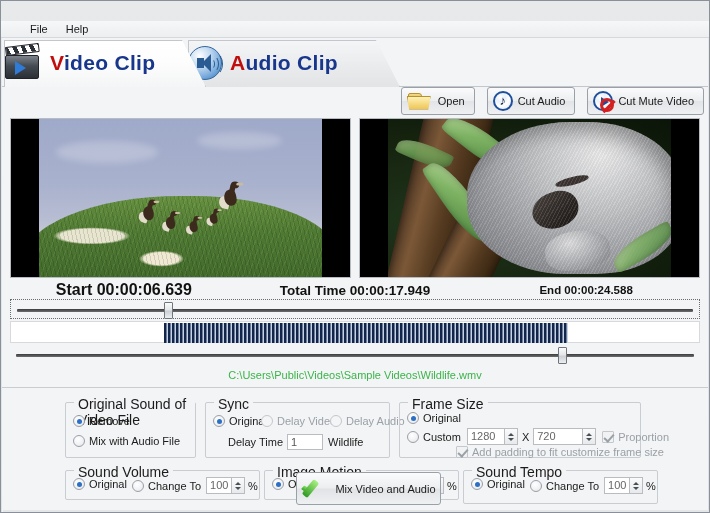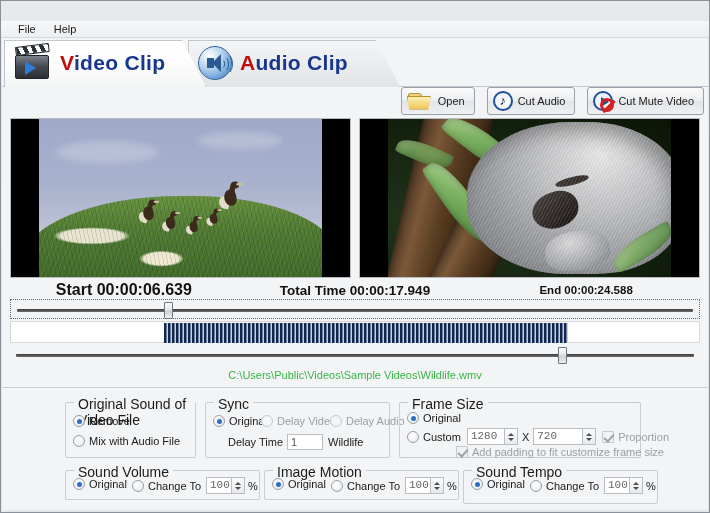--- a/index.html
+++ b/index.html
@@ -51,21 +51,21 @@
   .winbtn .g{position:absolute;left:50%;top:50%;transform:translate(-50%,-50%);
     color:#fff;font-size:9px;line-height:9px;text-shadow:0 1px 1px rgba(0,0,0,.45);}
   .winbtn.min .g{width:9px;height:3px;background:#f2f4f6;border:1px solid #5d646d;}
   .winbtn.max .g{width:9px;height:8px;border:1px solid #5d646d;border-top-width:2px;background:#f2f4f6;}
 
   
   .menubar{
     position:absolute;left:0;top:20px;width:708px;height:17px;
     background:linear-gradient(180deg,#f6f7f8,#eceef0);
     border-bottom:1px solid #d5d8dc;
-    display:flex;align-items:center;padding-left:8px;box-sizing:border-box;
+    display:flex;align-items:center;padding-left:20px;box-sizing:border-box;
   }
   .menuitem{padding:1px 9px;font-size:11px;color:#1b1b1b;cursor:default;}
 
   
   .client{
     position:absolute;left:1px;top:37px;width:706px;height:474px;
     background:#f3f4f5;
   }
 
   
@@ -79,21 +79,21 @@
     background:linear-gradient(180deg,#ffffff 0%,#fdfdfd 45%,#f4f5f6 100%);
     border:1px solid #c3c7cc;border-bottom:none;
     -webkit-clip-path:polygon(0 0, calc(100% - 24px) 0, 100% 100%, 0 100%);
     clip-path:polygon(0 0, calc(100% - 24px) 0, 100% 100%, 0 100%);
   }
   .tab.inactive .tab-shape{
     background:linear-gradient(180deg,#f4f5f6 0%,#e9eaec 60%,#e2e4e6 100%);
   }
   #tab-video{left:2px;width:200px;z-index:3;}
   #tab-audio{left:186px;width:210px;z-index:2;}
-  .tab-inner{position:relative;z-index:4;display:flex;align-items:center;padding-left:10px;}
+  .tab-inner{position:relative;z-index:4;display:flex;align-items:center;padding-left:0;}
   .tab-label{
     font-size:21px;font-weight:bold;color:#17368c;margin-left:8px;
     letter-spacing:.3px;
   }
   .tab-label .first{color:#c00d0d;}
   .tabs-baseline{
     position:absolute;left:0;top:48px;width:706px;height:1px;background:#c3c7cc;
   }
   
   .icon-clapper{width:38px;height:34px;position:relative;}
@@ -321,21 +321,21 @@
     background:#f1f2f3;border:1px solid #c4c8cd;border-radius:1px;
   }
   .chk.on:after{
     content:"";position:absolute;left:3px;top:0px;width:4px;height:8px;
     border:solid #9aa0a6;border-width:0 2px 2px 0;transform:rotate(42deg);
   }
   .txt{
     height:16px;border:1px solid #b9bdc2;background:#fff;box-sizing:border-box;
     font-size:11px;color:#555;padding:0 3px;line-height:14px;
   }
-  .spin{display:flex;align-items:center;font-family:Liberation Mono, monospace;}
+  .spin{display:flex;align-items:center;}
   .spin .box{
     height:17px;border:1px solid #b9bdc2;background:#fff;box-sizing:border-box;
     font-size:11px;color:#666;padding:0 3px;line-height:15px;
   }
   .spin .arrows{
     width:13px;height:17px;border:1px solid #b9bdc2;border-left:none;box-sizing:border-box;
     background:linear-gradient(180deg,#fafbfb,#e7e9eb);
     display:flex;flex-direction:column;align-items:center;justify-content:center;gap:2px;
   }
   .spin .arrows i{display:block;width:0;height:0;border-left:3px solid transparent;border-right:3px solid transparent;}
@@ -635,16 +635,20 @@
           <span class="box" style="width:26px;">100</span>
           <span class="arrows">
               <i class="up"></i>
               <i class="dn"></i>
             </span>
         </span>
         <span class="lbl" style="margin-left:3px;">%</span>
       </div>
     </div>
 
+    <div class="mixbtn">
+      <span class="icon-check"></span>
+      <span>Mix Video and Audio</span>
+    </div>
 
     <div class="statusbar"></div>
   </div>
 </div>
 
 </body></html>

